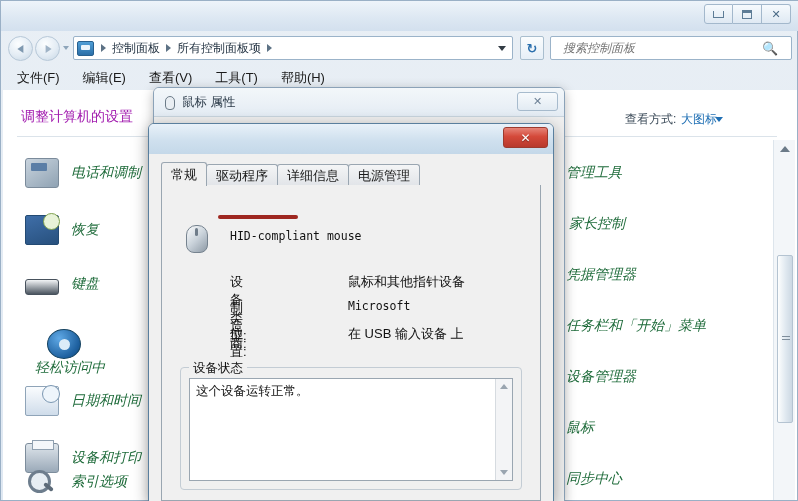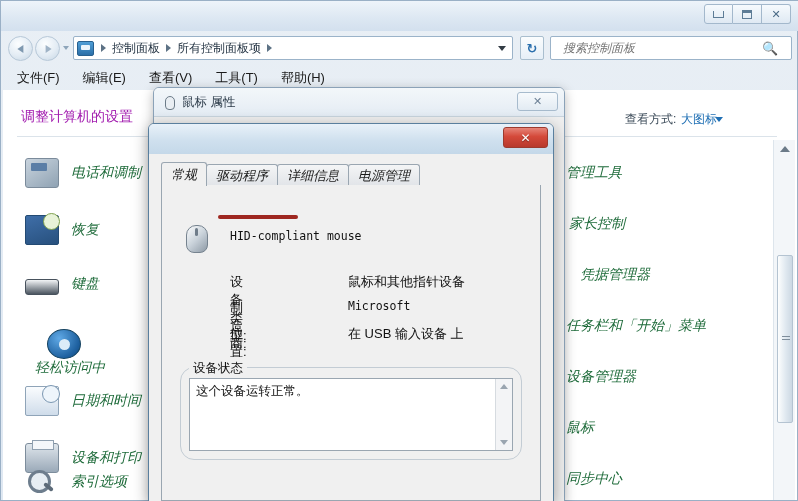--- a/index.html
+++ b/index.html
@@ -226,21 +226,21 @@
     display: flex; align-items: center; justify-content: center;
     color: #ffffff; font-size: 12px; font-weight: bold;
     text-shadow: 0 1px 1px rgba(0,0,0,.4);
   }
   #hid-body {
     position: absolute; left: 0; top: 30px; width: 100%; bottom: 0;
     background: #f0f0f0;
   }
   #tab-strip {
     position: absolute; left: 12px; top: 8px; height: 24px;
-    display: flex; align-items: flex-end; font-style: italic;
+    display: flex; align-items: flex-end;
   }
   .tab {
     height: 22px; padding: 0 9px;
     display: flex; align-items: center;
     font-size: 13px; color: #1a1a1a;
     border: 1px solid #9aa6b1; border-bottom: none;
     background: linear-gradient(180deg,#f4f5f6 0%,#e1e4e8 100%);
     border-radius: 3px 3px 0 0;
     margin-right: -1px;
   }
@@ -273,22 +273,22 @@
   #device-name {
     position: absolute; left: 68px; top: 44px;
     font-family: "DejaVu Sans Mono", "Liberation Mono", monospace;
     font-size: 11.5px; color: #101010;
   }
   .field-row { position: absolute; left: 68px; font-size: 13px; color: #101010; }
   .field-label { position: absolute; left: 0; }
   .field-value { position: absolute; left: 118px; white-space: nowrap; }
   .mono { font-family: "DejaVu Sans Mono", "Liberation Mono", monospace; font-size: 11.5px; }
   #status-group {
-    position: absolute; left: 18px; top: 182px; right: 18px; height: 93px;
-    border: 1px solid #c3ccd4; border-radius: 14px; padding-left: 29px;
+    position: absolute; left: 18px; top: 182px; right: 18px; height: 123px;
+    border: 1px solid #c3ccd4; border-radius: 4px; padding-left: 29px;
   }
   #status-group-label {
     position: absolute; left: 8px; top: -8px; padding: 0 4px;
     background: #f0f0f0; font-size: 12.5px; color: #101010;
   }
   #status-textarea {
     position: absolute; left: 8px; top: 10px; right: 8px; bottom: 8px;
     background: #ffffff; border: 1px solid #9aa6b1;
     display: flex;
   }
@@ -400,21 +400,21 @@
       <span class="cp-label">索引选项</span>
     </div>
 
     <div class="cp-item" style="left:563px; top:74px;">
       <span class="cp-label" style="margin-left:0">管理工具</span>
     </div>
     <div class="cp-item" style="left:563px; top:125px;">
       <span class="cp-label" style="margin-left:3px">家长控制</span>
     </div>
     <div class="cp-item" style="left:563px; top:176px;">
-      <span class="cp-label" style="margin-left:14px">凭据管理器</span>
+      <span class="cp-label" style="margin-left:0">凭据管理器</span>
     </div>
     <div class="cp-item" style="left:563px; top:227px;">
       <span class="cp-label" style="margin-left:0">任务栏和「开始」菜单</span>
     </div>
     <div class="cp-item" style="left:563px; top:278px;">
       <span class="cp-label" style="margin-left:0">设备管理器</span>
     </div>
     <div class="cp-item" style="left:563px; top:329px;">
       <span class="cp-label" style="margin-left:0">鼠标</span>
     </div>

